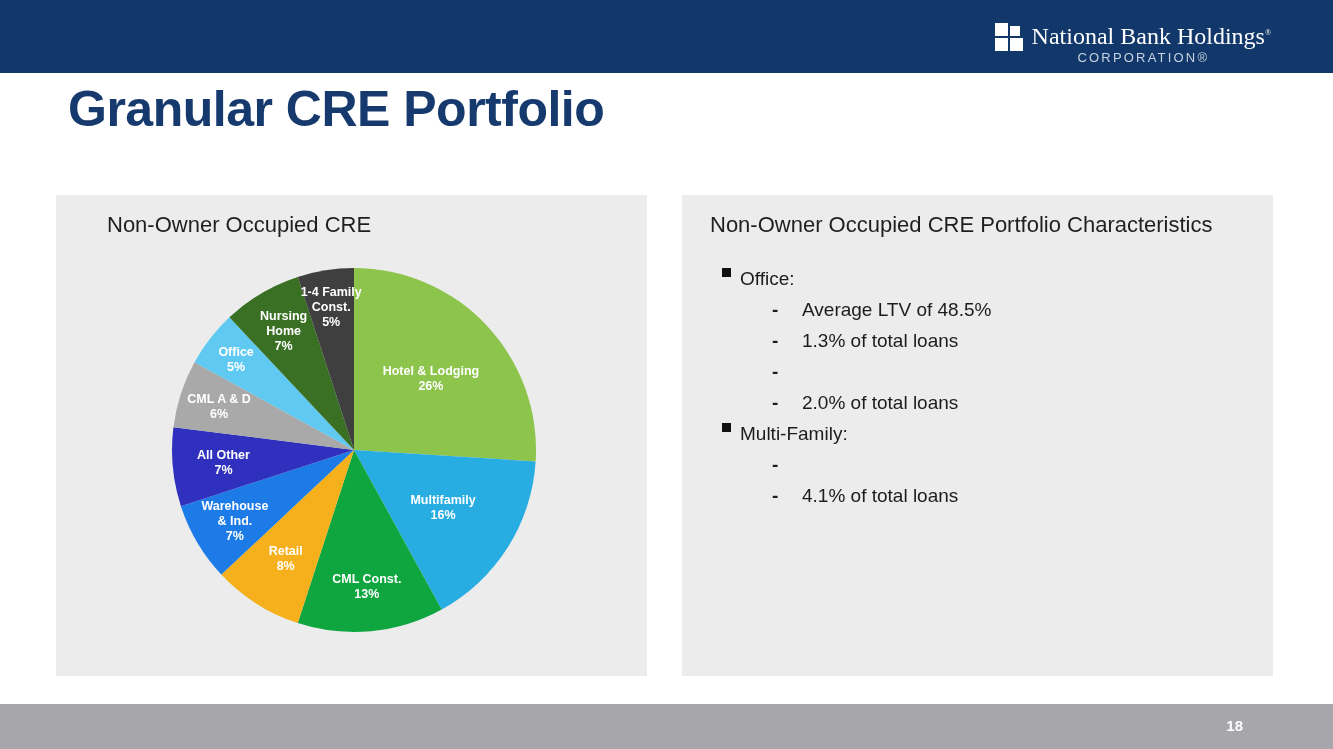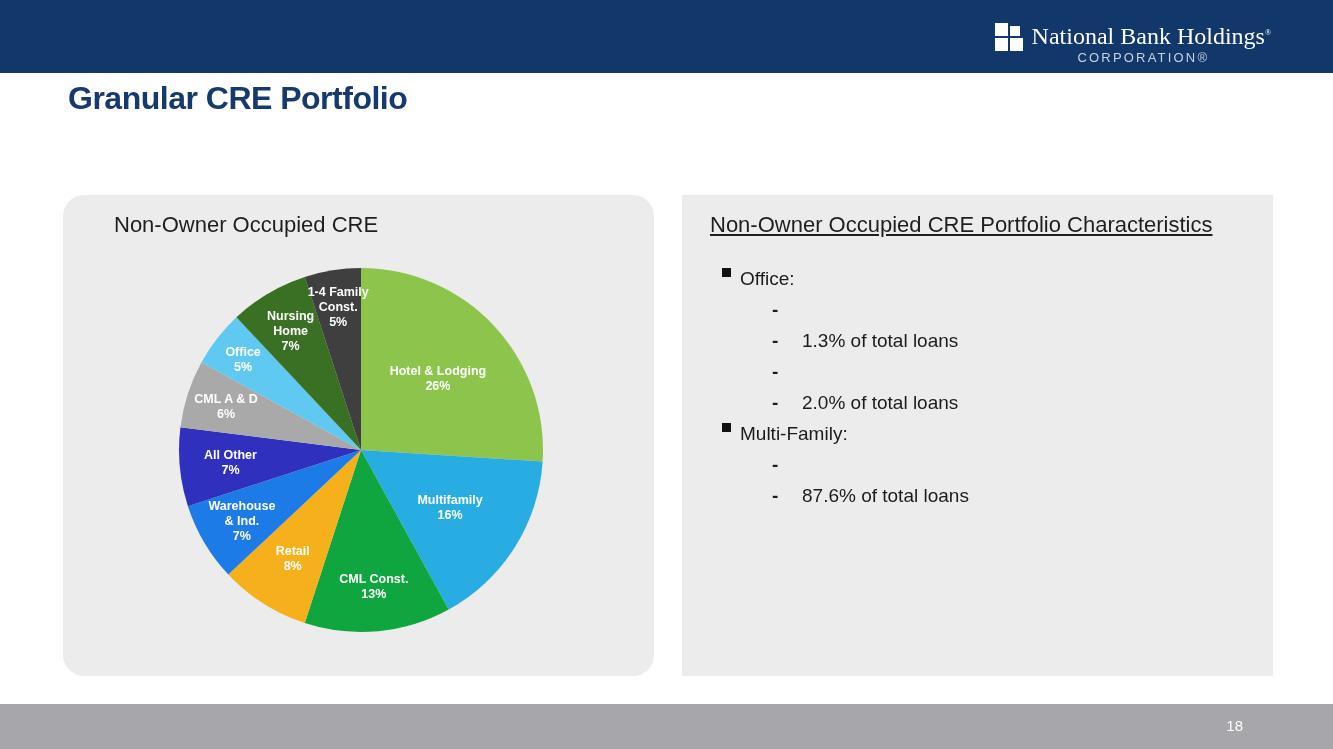--- a/index.html
+++ b/index.html
@@ -35,36 +35,36 @@
   }
   .logo-name sup { font-size: 8px; }
   .logo-sub {
     color: #c9d2e0; font-size: 13px; letter-spacing: 2.2px;
     margin-top: 1px; margin-right: 16px;
   }
 
   
   .slide-title {
     position: absolute; top: 80px; left: 68px;
-    color: #163A6E; font-size: 32px; font-weight: 700; letter-spacing: -0.5px;
+    color: #163A6E; font-size: 50px; font-weight: 700; letter-spacing: -0.5px;
   }
 
   
   .panel {
     position: absolute; top: 195px; width: 591px; height: 481px;
     background: #ECECEC;
   }
-  .panel-left  { left: 63px; border-radius: 21px; }
+  .panel-left  { left: 56px; }
   .panel-right { left: 682px; }
   .panel-title {
     position: absolute; top: 17px;
     color: #1f1f1f; font-size: 22px;
   }
   .panel-left  .panel-title { left: 51px; }
-  .panel-right .panel-title { left: 28px; text-decoration: underline; }
+  .panel-right .panel-title { left: 28px; }
 
   
   .pie-svg { position: absolute; top: 0; left: 0; }
   .pie-label {
     fill: #ffffff; font-family: "Liberation Sans", sans-serif;
     font-size: 12.5px; font-weight: 700;
   }
 
   
   .char-list { position: absolute; top: 73px; left: 0; width: 591px; }
@@ -75,20 +75,21 @@
   }
   .row.sub .dash-marker {
     margin-left: 90px; width: 30px; flex: 0 0 auto;
     font-weight: 700; font-size: 19px; color: #1c1c1c;
   }
 
   
   .footer-bar {
     position: absolute; left: 0; top: 704px; width: 1333px; height: 45px;
     background: #A7A7AB;
+    font-weight: bold;
   }
   .page-number {
     position: absolute; top: 13px; right: 90px;
     color: #ffffff; font-size: 15px;
   }
 </style>
 </head>
 <body>
 
 <div class="header-bar">
@@ -136,20 +137,21 @@
 
 <div class="panel panel-right">
   <div class="panel-title">Non-Owner Occupied CRE Portfolio Characteristics</div>
   <div class="char-list" id="char-list">
       <div class="row">
         <span class="sq-marker"></span>
         <span>Office:</span>
       </div>
       <div class="row sub">
         <span class="dash-marker">-</span>
+        <span>Average LTV of 48.5%</span>
       </div>
       <div class="row sub">
         <span class="dash-marker">-</span>
         <span>1.3% of total loans</span>
       </div>
       <div class="row sub">
         <span class="dash-marker">-</span>
       </div>
       <div class="row sub">
         <span class="dash-marker">-</span>
@@ -157,20 +159,20 @@
       </div>
       <div class="row">
         <span class="sq-marker"></span>
         <span>Multi-Family:</span>
       </div>
       <div class="row sub">
         <span class="dash-marker">-</span>
       </div>
       <div class="row sub">
         <span class="dash-marker">-</span>
-        <span>87.6% of total loans</span>
+        <span>4.1% of total loans</span>
       </div>
     </div>
 </div>
 
 <div class="footer-bar">
   <div class="page-number">18</div>
 </div>
 
 </body></html>

